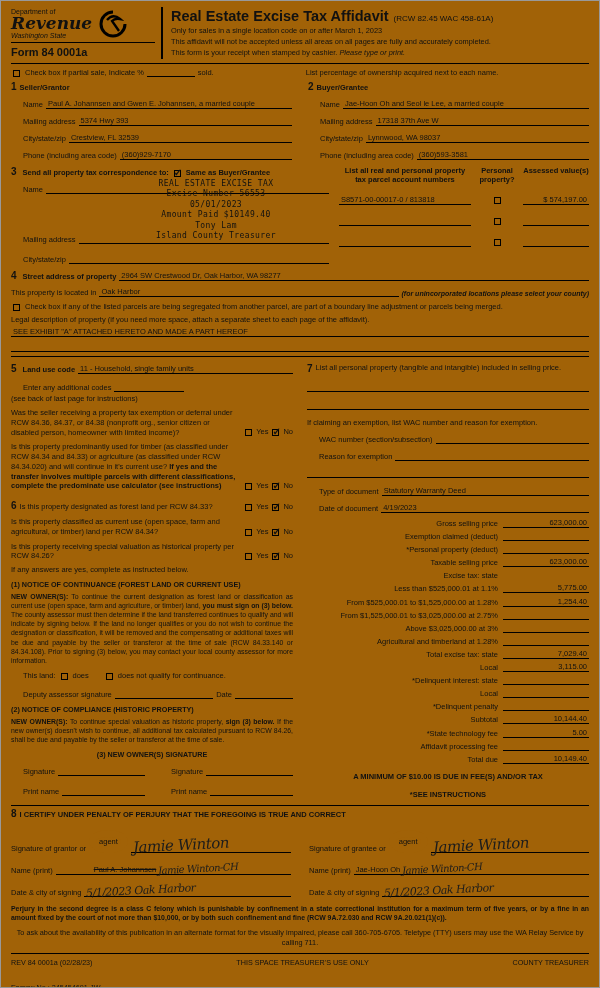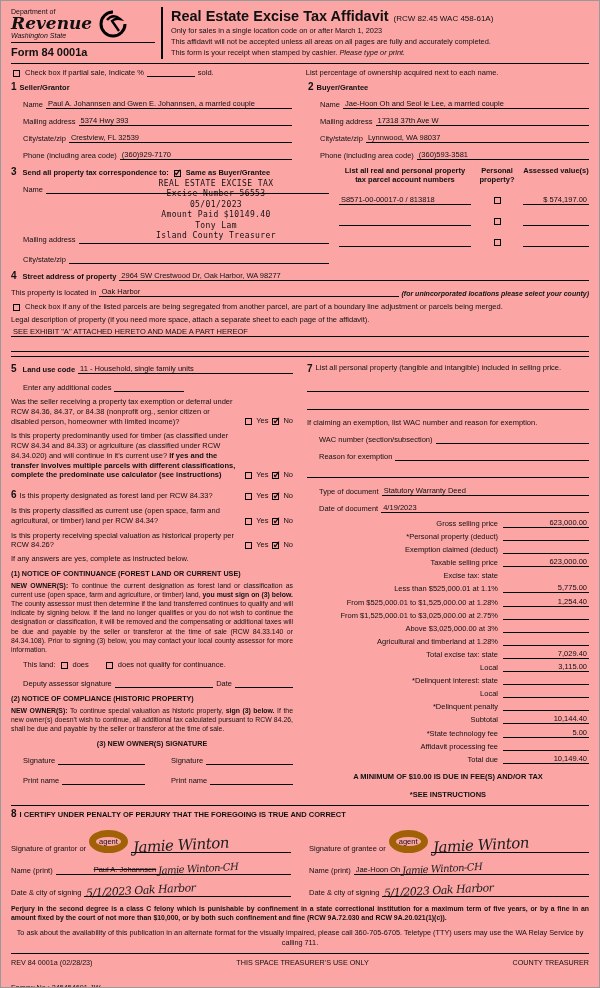--- a/index.html
+++ b/index.html
@@ -1,18 +1,18 @@
 <!DOCTYPE html>
 <html><head>
 <meta charset="utf-8">
 <style>
   * { margin:0; padding:0; box-sizing:border-box; }
   html,body { background:#fff; }
   body { width:600px; font-family:"Liberation Sans", sans-serif; font-size:7.5px; color:#111; }
-  .page { width:600px; height:988px; border:1px solid #999; padding:6px 10px 4px 10px; position:relative; overflow:hidden; background:#fca5a5; }
+  .page { width:600px; height:988px; border:1px solid #999; padding:6px 10px 4px 10px; position:relative; overflow:hidden; background:#a16207; }
 
   b, .b { font-weight:bold; }
   .i { font-style:italic; }
   .secnum { font-weight:bold; font-size:10px; margin-right:3px; }
   .rule { border-top:1px solid #000; margin:4px 0 2px 0; }
 
   
   .hdr { display:flex; }
   .hdr-left { width:150px; padding:1px 6px 1px 0; }
   .logo-row { display:flex; align-items:center; gap:6px; }
@@ -250,20 +250,21 @@
     <div class="mcol">
       <div style="display:flex;align-items:flex-end;gap:3px;">
         <span class="secnum">5</span>
         <b class="lab">Land use code</b>
         <span class="fl grow"><span>11 - Household, single family units</span></span>
       </div>
       <div class="fld" style="margin-top:8px">
           <span class="lab">Enter any additional codes</span>
           <span class="fl" style="width:70px"></span>
         </div>
+      <div style="margin-top:2px">(see back of last page for instructions)</div>
 
       <div class="qrow">
         <div class="qtext">Was the seller receiving a property tax exemption or deferral under RCW 84.36, 84.37, or 84.38 (nonprofit org., senior citizen or disabled person, homeowner with limited income)?</div>
         <div class="yn">
           <span class="cb"></span>
             <span>Yes</span>
           <span class="cb ck"></span>
             <span>No</span>
         </div>
       </div>
@@ -381,25 +382,25 @@
           <span class="lab">Date of document</span>
           <span class="fl grow"><span>4/19/2023</span></span>
         </div>
 
       <div style="margin-top:5px">
         <div class="trow">
             <span class="tlab">Gross selling price</span>
             <span class="tval"><span>623,000.00</span></span>
           </div>
         <div class="trow">
+            <span class="tlab">Exemption claimed (deduct)</span>
+            <span class="tval"><span></span></span>
+          </div>
+        <div class="trow">
             <span class="tlab">*Personal property (deduct)</span>
-            <span class="tval"><span></span></span>
-          </div>
-        <div class="trow">
-            <span class="tlab">Exemption claimed (deduct)</span>
             <span class="tval"><span></span></span>
           </div>
         <div class="trow">
             <span class="tlab">Taxable selling price</span>
             <span class="tval"><span>623,000.00</span></span>
           </div>
         <div class="trow">
             <span class="tlab">Excise tax: state</span>
             <span class="tval noline"></span>
           </div>

